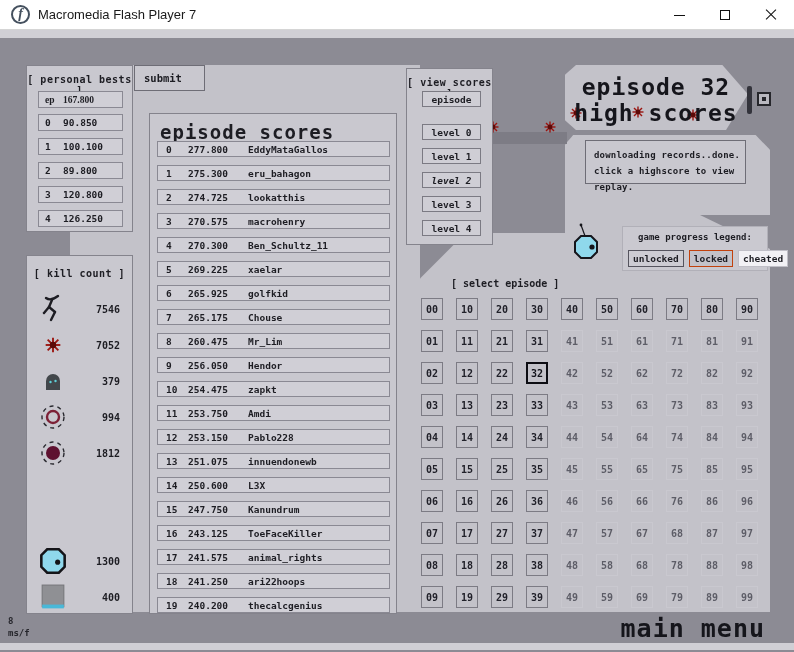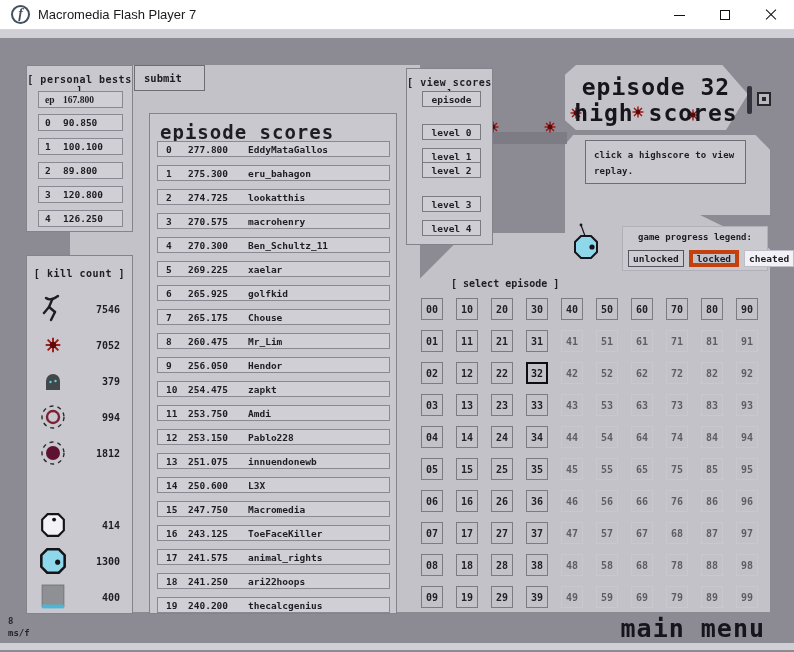--- a/index.html
+++ b/index.html
@@ -67,21 +67,21 @@
 
   
   #status-box { position:absolute; left:585px; top:110px; width:161px; height:44px; background:#c9c8cf; border:1px solid #6e6d76; padding:6px 0 0 8px; font-size:9px; line-height:16px; letter-spacing:0.2px; }
 
   
   #legend { position:absolute; left:622px; top:196px; width:146px; height:45px; background:#cac9d0; border:1px solid #b1b0b8; }
   #legend-title { position:absolute; top:5px; width:100%; text-align:center; font-size:9px; }
   #legend-items { position:absolute; left:5px; top:23px; display:flex; gap:5px; }
   .legend-chip { height:17px; padding:0 4px; display:flex; align-items:center; font-size:9.5px; }
   .legend-chip.unlocked { background:#cdccd3; border:1px solid #55545e; }
-  .legend-chip.locked { background:#c3c2c9; border:4px solid #c2410c; }
+  .legend-chip.locked { background:#c3c2c9; border:1px solid #c2410c; }
   .legend-chip.cheated { background:#f2f1f5; border:1px solid #c0bfc7; }
 
   
   #select-label { position:absolute; left:451px; top:248px; font-size:10px; }
   #ep-grid { position:absolute; left:421px; top:268px; display:grid; grid-template-columns:repeat(10,22px); grid-auto-rows:22px; column-gap:13px; row-gap:10px; }
   .cell { display:flex; align-items:center; justify-content:center; font-size:10px; }
   .cell.unlocked { border:1px solid #7c7b84; color:#21212a; }
   .cell.locked { border:1px solid #c9c8cf; color:#5d5d67; }
   .cell.selected { border:2px solid #0d0d13; color:#15151c; }
 
@@ -271,29 +271,20 @@
       </div>
       <div class="kc-row" style="top:182px">
         <span class="kc-icon">
             <svg width="28" height="28" viewBox="0 0 28 28">
               <circle cx="14" cy="14" r="11" fill="none" stroke="#2a2a30" stroke-width="1.4" stroke-dasharray="4 4"></circle>
               <circle cx="14" cy="14" r="7" fill="#5e1130"></circle>
             </svg>
           </span>
         <span class="kc-val">1812</span>
       </div>
-      <div class="kc-row" style="top:254px">
-        <span class="kc-icon">
-            <svg width="26" height="26" viewBox="0 0 24 24">
-              <polygon points="7,2 17,2 22,7 22,17 17,22 7,22 2,17 2,7" fill="#f3f2f6" stroke="#141418" stroke-width="2"></polygon>
-              <circle cx="13" cy="7" r="1.8" fill="#141418"></circle>
-            </svg>
-          </span>
-        <span class="kc-val">414</span>
-      </div>
       <div class="kc-row" style="top:290px">
         <span class="kc-icon">
             <svg width="28" height="28" viewBox="0 0 24 24">
               <polygon points="7,2 17,2 22,7 22,17 17,22 7,22 2,17 2,7" fill="#8fd8ec" stroke="#141418" stroke-width="2.2"></polygon>
               <circle cx="16" cy="13" r="2.2" fill="#141418"></circle>
             </svg>
           </span>
         <span class="kc-val">1300</span>
       </div>
       <div class="kc-row" style="top:326px">
@@ -396,21 +387,21 @@
 
         <div class="pbox score-row" style="top: 363px;">
           <span class="sc-rank">14</span>
           <span class="sc-score">250.600</span>
           <span class="sc-name">L3X</span>
         </div>
 
         <div class="pbox score-row" style="top: 387px;">
           <span class="sc-rank">15</span>
           <span class="sc-score">247.750</span>
-          <span class="sc-name">Macromedia</span>
+          <span class="sc-name">Kanundrum</span>
         </div>
 
         <div class="pbox score-row" style="top: 411px;">
           <span class="sc-rank">16</span>
           <span class="sc-score">243.125</span>
           <span class="sc-name">ToeFaceKiller</span>
         </div>
 
         <div class="pbox score-row" style="top: 435px;">
           <span class="sc-rank">17</span>
@@ -440,40 +431,41 @@
         </div>
 
         <div class="pbox vs-btn" style="top: 55px;">
           <span>level 0</span>
         </div>
 
         <div class="pbox vs-btn" style="top: 79px;">
           <span>level 1</span>
         </div>
 
-        <div class="pbox vs-btn" style="top: 93px;">
+        <div class="pbox vs-btn" style="top: 103px; font-style: italic;">
           <span>level 2</span>
         </div>
 
         <div class="pbox vs-btn" style="top: 127px;">
           <span>level 3</span>
         </div>
 
         <div class="pbox vs-btn" style="top: 151px;">
           <span>level 4</span>
         </div>
 
     </div>
 
     <div id="heading">
       <div>episode 32</div>
       <div>high scores</div>
     </div>
 
     <div id="status-box">
+      <div>downloading records..done.</div>
       <div>click a highscore to view replay.</div>
     </div>
 
     <div id="legend">
       <div id="legend-title">game progress legend:</div>
       <div id="legend-items">
 
           <div class="legend-chip unlocked">
             <span>unlocked</span>
           </div>

